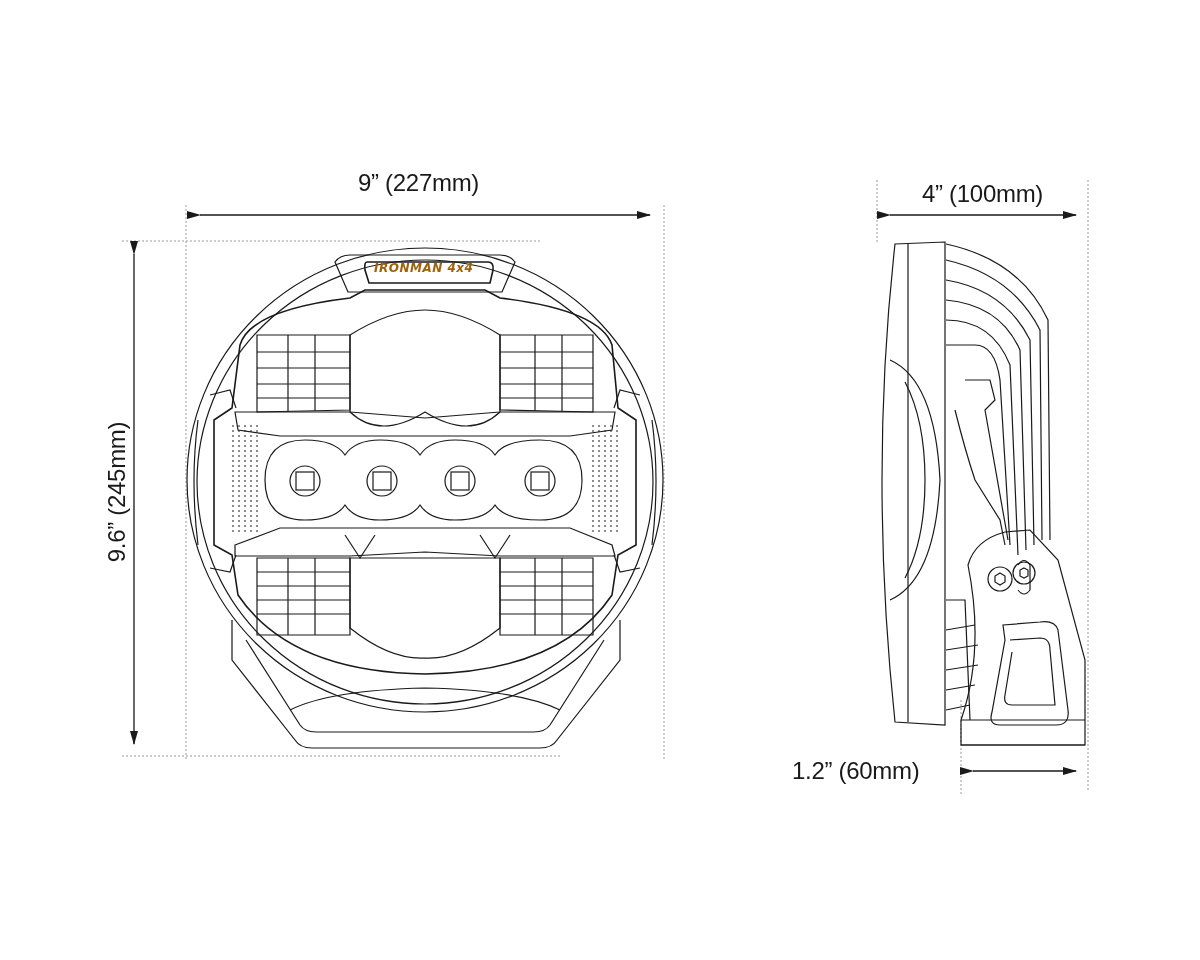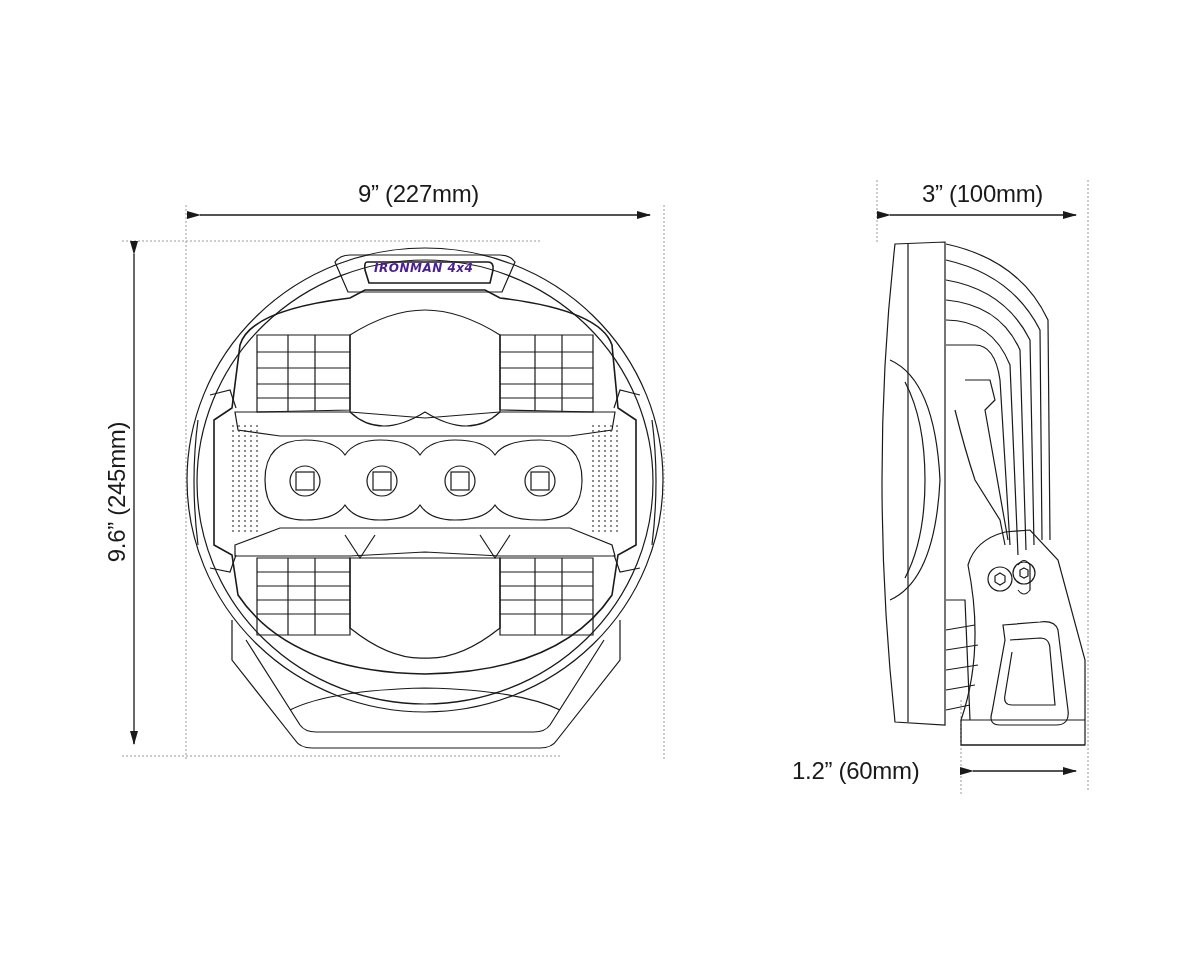--- a/index.html
+++ b/index.html
@@ -1,26 +1,26 @@
 <!DOCTYPE html>
 <html><head>
 <meta charset="utf-8">
 <style>
   html, body { margin:0; padding:0; background:#ffffff; }
   body { width:1200px; height:960px; position:relative; overflow:hidden;
          font-family: "Liberation Sans", sans-serif; }
   .canvas { position:absolute; left:0; top:0; width:1200px; height:960px; }
   .dim-label { position:absolute; font-family:"Liberation Sans", sans-serif;
                font-size:24px; color:#1a1a1a; white-space:nowrap; letter-spacing:-0.3px; }
-  #lbl-width { left:358px; top:180px; }
+  #lbl-width { left:358px; top:169px; }
   #lbl-depth { left:922px; top:180px; }
   #lbl-height { left:-18px; top:478px; transform: rotate(-90deg); transform-origin:center; width:270px; text-align:center; }
   #lbl-base { left:792px; top:757px; }
   .brand { position:absolute; left:374px; top:261px; font-family:"DejaVu Sans", sans-serif;
-           font-weight:bold; font-style:italic; font-size:12px; color:#4c1d95; letter-spacing:0.5px; }
+           font-weight:bold; font-style:italic; font-size:12px; color:#a16207; letter-spacing:0.5px; }
 </style>
 </head>
 <body>
 
 <div class="canvas">
 <svg width="1200" height="960" viewBox="0 0 1200 960" xmlns="http://www.w3.org/2000/svg">
   <defs>
     <marker id="arr" markerWidth="14" markerHeight="8" refX="13" refY="4" orient="auto" markerUnits="userSpaceOnUse">
       <path d="M0,0 L14,4 L0,8 Z" fill="#1a1a1a"></path>
     </marker>
@@ -164,15 +164,15 @@
       <path d="M1018,565 Q1024,556 1030,565 L1030,590 Q1024,598 1018,590"></path>
       <line x1="961" y1="720" x2="1085" y2="720"></line>
       <line x1="961" y1="745" x2="1085" y2="745"></line>
     </g>
   </g>
 </svg>
 </div>
 
 <div class="brand">IRONMAN 4x4</div>
 <div class="dim-label" id="lbl-width">9” (227mm)</div>
-<div class="dim-label" id="lbl-depth">3” (100mm)</div>
+<div class="dim-label" id="lbl-depth">4” (100mm)</div>
 <div class="dim-label" id="lbl-height">9.6” (245mm)</div>
 <div class="dim-label" id="lbl-base">1.2” (60mm)</div>
 
 </body></html>

